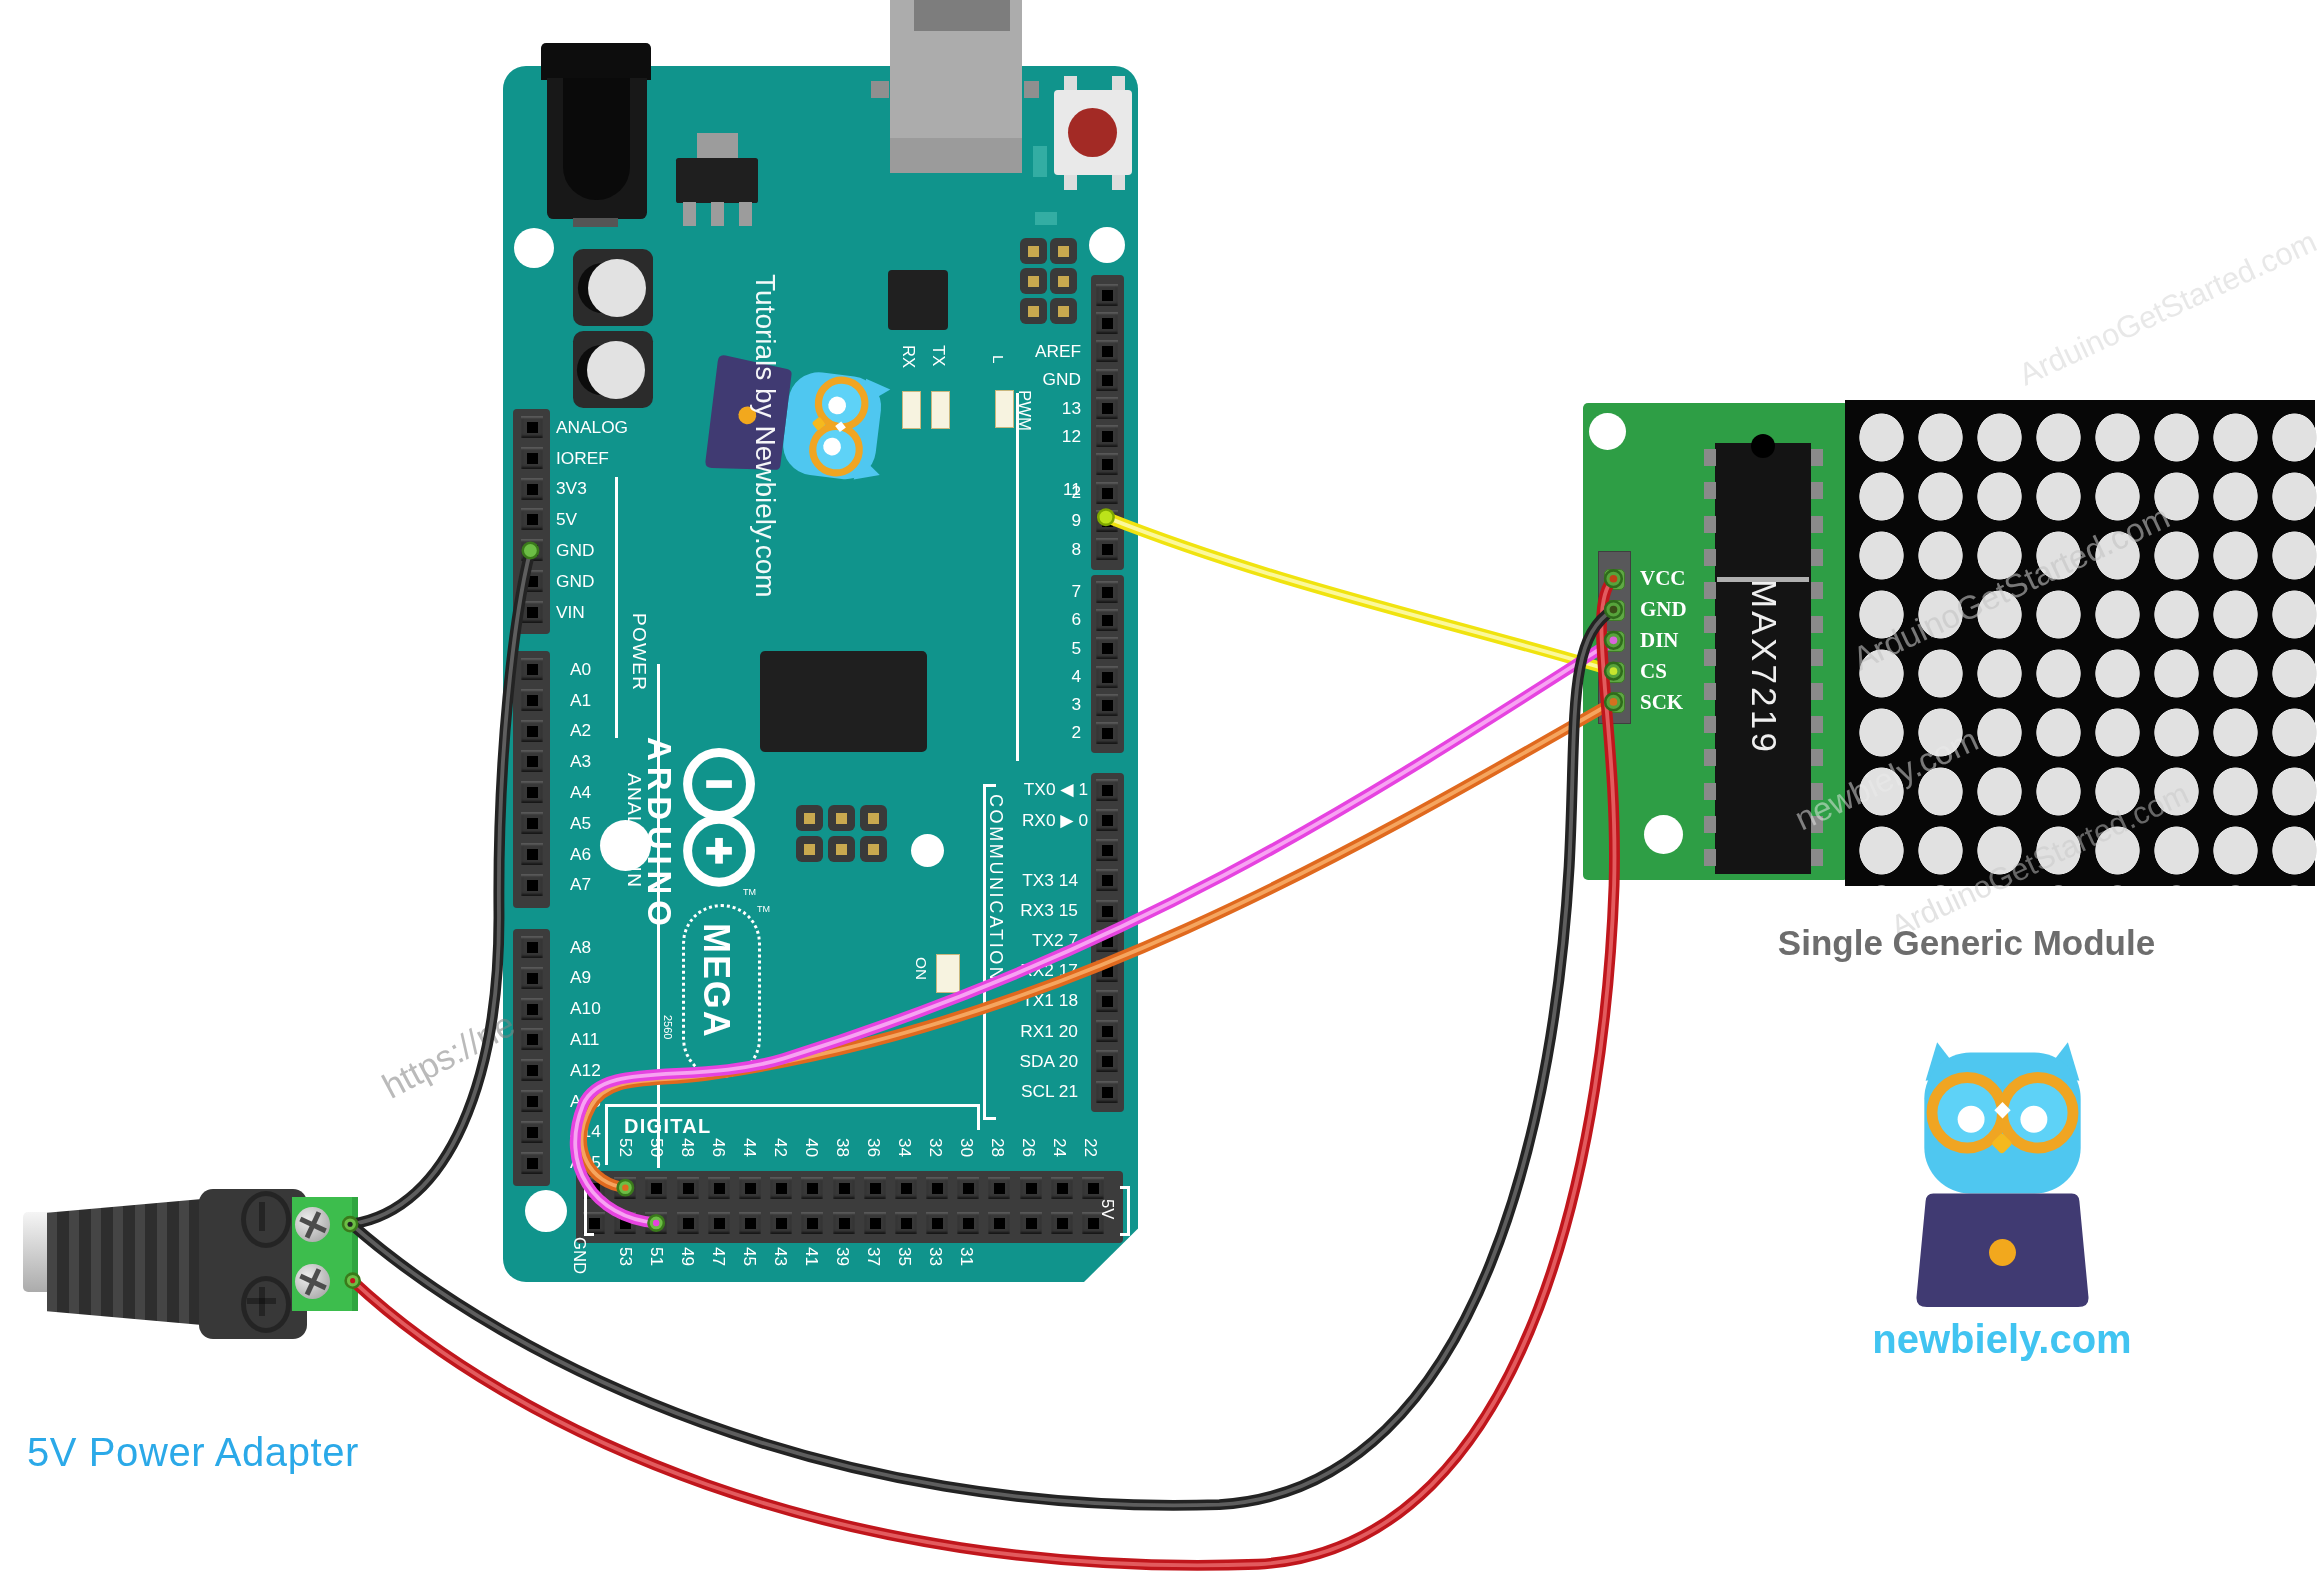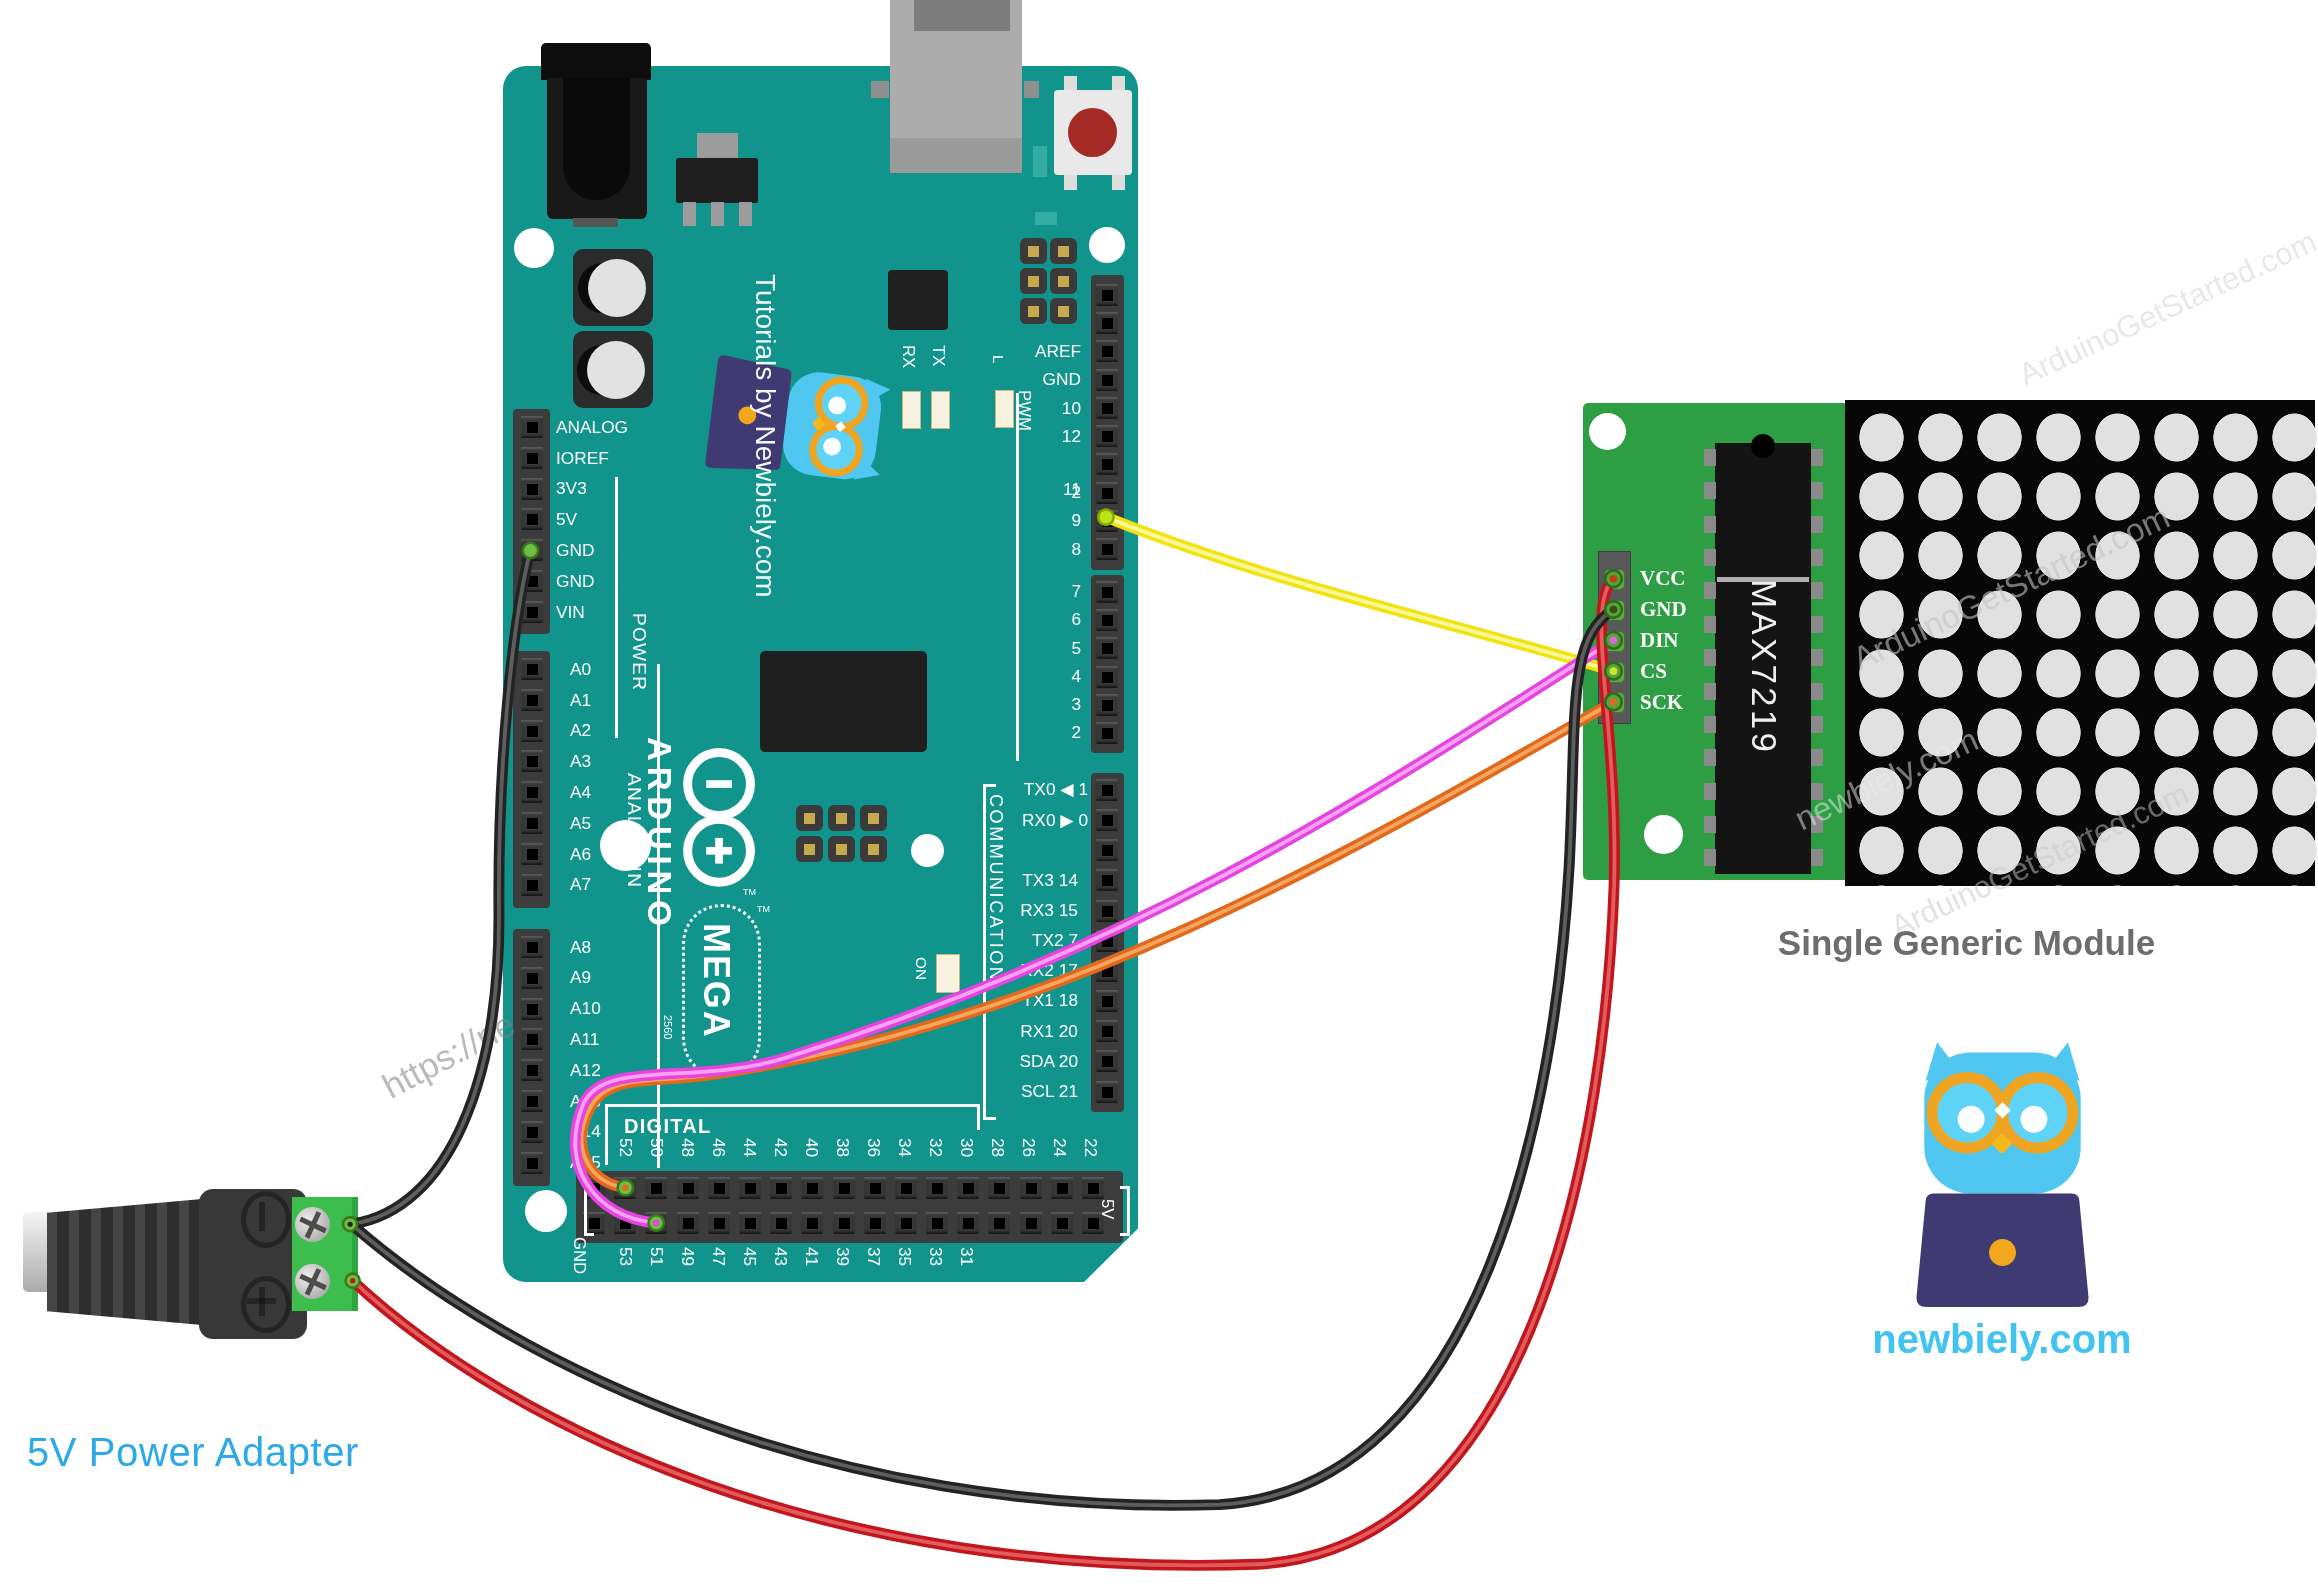--- a/index.html
+++ b/index.html
@@ -291,21 +291,21 @@
 <div class="lbl" style="left:570px;top:968px">A9</div>
 <div class="lbl" style="left:570px;top:999px">A10</div>
 <div class="lbl" style="left:570px;top:1030px">A11</div>
 <div class="lbl" style="left:570px;top:1061px">A12</div>
 <div class="lbl" style="left:570px;top:1092px">A13</div>
 <div class="lbl" style="left:570px;top:1122px">A14</div>
 <div class="lbl" style="left:570px;top:1153px">A15</div>
 
 <div class="lbl lblr" style="left:985px;top:342px">AREF</div>
 <div class="lbl lblr" style="left:985px;top:370px">GND</div>
-<div class="lbl lblr" style="left:985px;top:399px">10</div>
+<div class="lbl lblr" style="left:985px;top:399px">13</div>
 <div class="lbl lblr" style="left:985px;top:427px">12</div>
 <div class="lbl lblr" style="left:985px;top:480px">11</div>
 <div class="lbl lblr" style="left:985px;top:483px">2</div>
 <div class="lbl lblr" style="left:985px;top:511px">9</div>
 <div class="lbl lblr" style="left:985px;top:540px">8</div>
 
 <div class="lbl lblr" style="left:985px;top:582px">7</div>
 <div class="lbl lblr" style="left:985px;top:610px">6</div>
 <div class="lbl lblr" style="left:985px;top:639px">5</div>
 <div class="lbl lblr" style="left:985px;top:667px">4</div>

